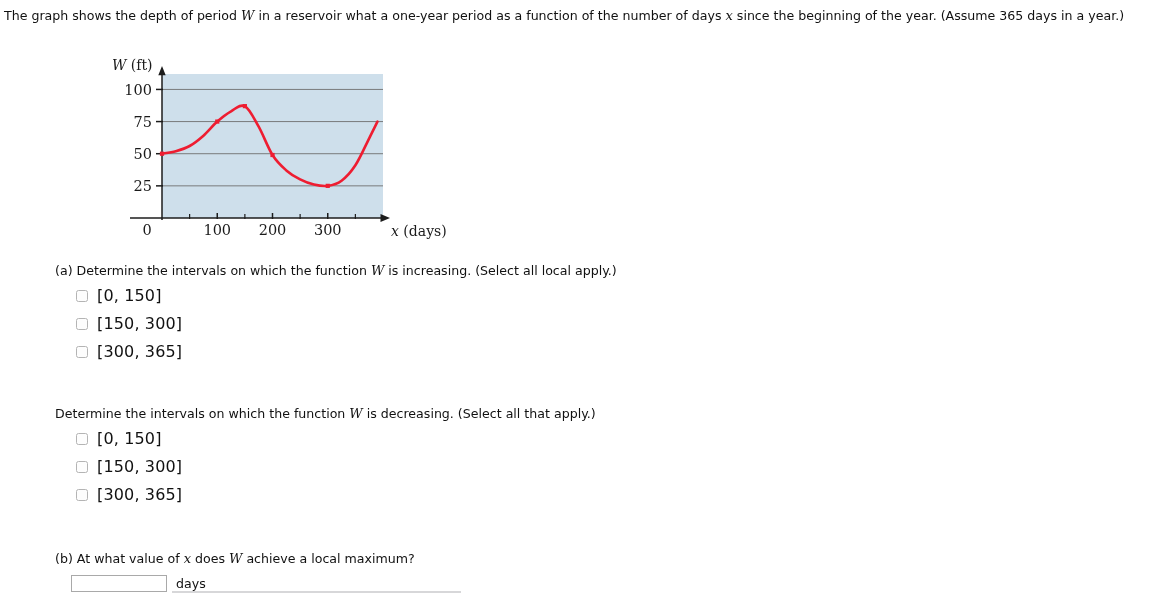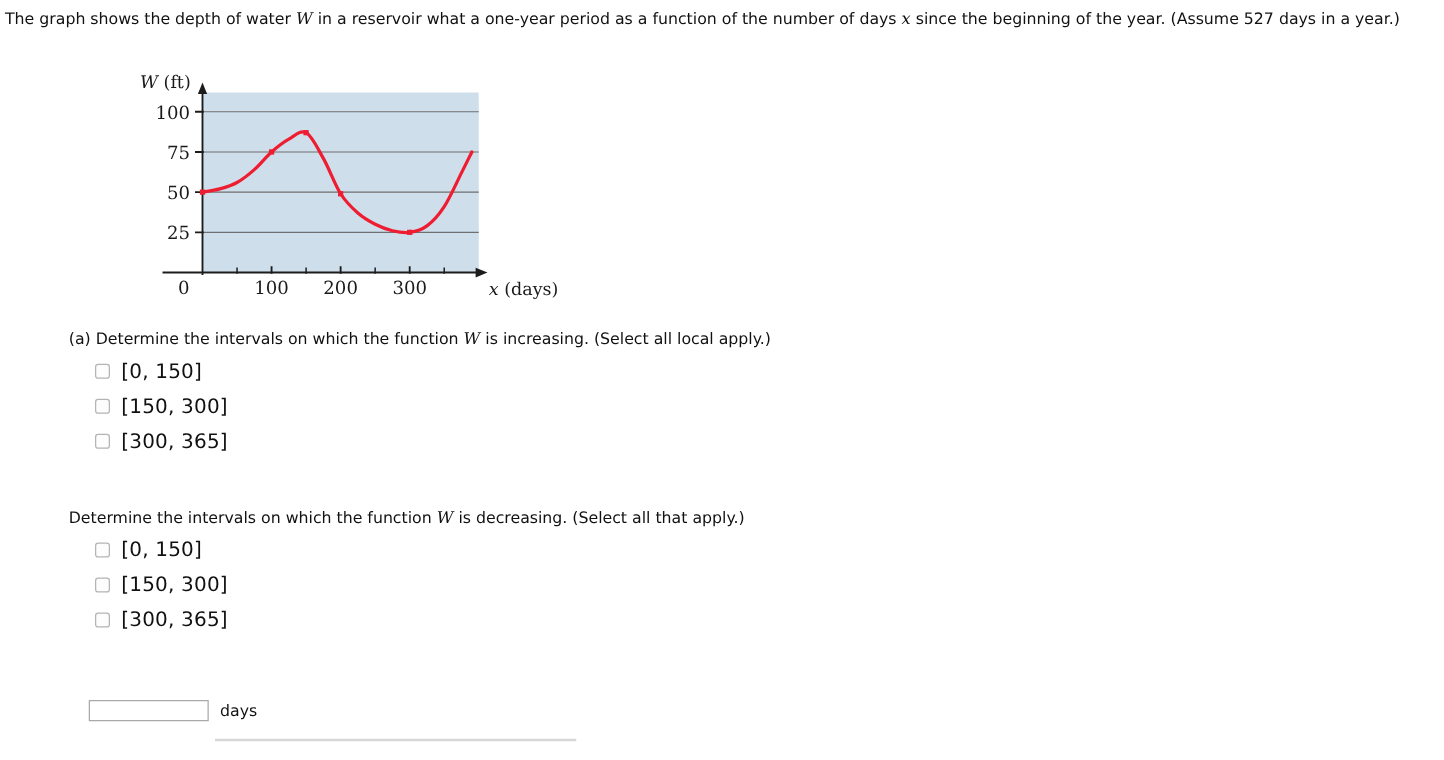--- a/index.html
+++ b/index.html
@@ -108,21 +108,21 @@
     left: 172px;
     top: 591px;
     width: 289px;
     height: 2px;
     background: #d7d7d9;
   }
 </style>
 </head>
 <body>
 
-<div class="problem-stem"><span>The graph shows the depth of water </span><span class="var-italic">W</span><span> in a reservoir what a one-year period as a function of the number of days </span><span class="var-italic">x</span><span> since the beginning of the year. (Assume 527 days in a year.)</span></div>
+<div class="problem-stem"><span>The graph shows the depth of period </span><span class="var-italic">W</span><span> in a reservoir what a one-year period as a function of the number of days </span><span class="var-italic">x</span><span> since the beginning of the year. (Assume 365 days in a year.)</span></div>
 
 <div class="figure-wrap">
   <svg class="graph-svg" width="360" height="190" viewBox="0 0 360 190">
 
     <rect id="plot-bg" x="62" y="16" width="221" height="144" fill="#cedfeb"></rect>
 
     <g id="gridlines">
         <line x1="62" y1="127.85714285714286" x2="283" y2="127.85714285714286" stroke="#6f6f6f" stroke-width="0.9"></line>
         <line x1="62" y1="95.71428571428571" x2="283" y2="95.71428571428571" stroke="#6f6f6f" stroke-width="0.9"></line>
         <line x1="62" y1="63.571428571428584" x2="283" y2="63.571428571428584" stroke="#6f6f6f" stroke-width="0.9"></line>
@@ -211,20 +211,21 @@
     <span class="cbox"></span>
     <span class="choice-label">[150, 300]</span>
   </div>
   <div class="choice-row">
     <span class="cbox"></span>
     <span class="choice-label">[300, 365]</span>
   </div>
 </div>
 
 <div class="question-block" style="left:55px; top:551px;">
+  <div class="q-prompt"><span>(b) At what value of </span><span class="var-italic">x</span><span> does </span><span class="var-italic">W</span><span> achieve a local maximum?</span></div>
 
   <div class="answer-row">
     <input class="answer-input" type="text" placeholder="" style="">
     <span class="answer-units">days</span>
   </div>
 </div>
 
 <div class="bottom-rule"></div>
 
 </body></html>

